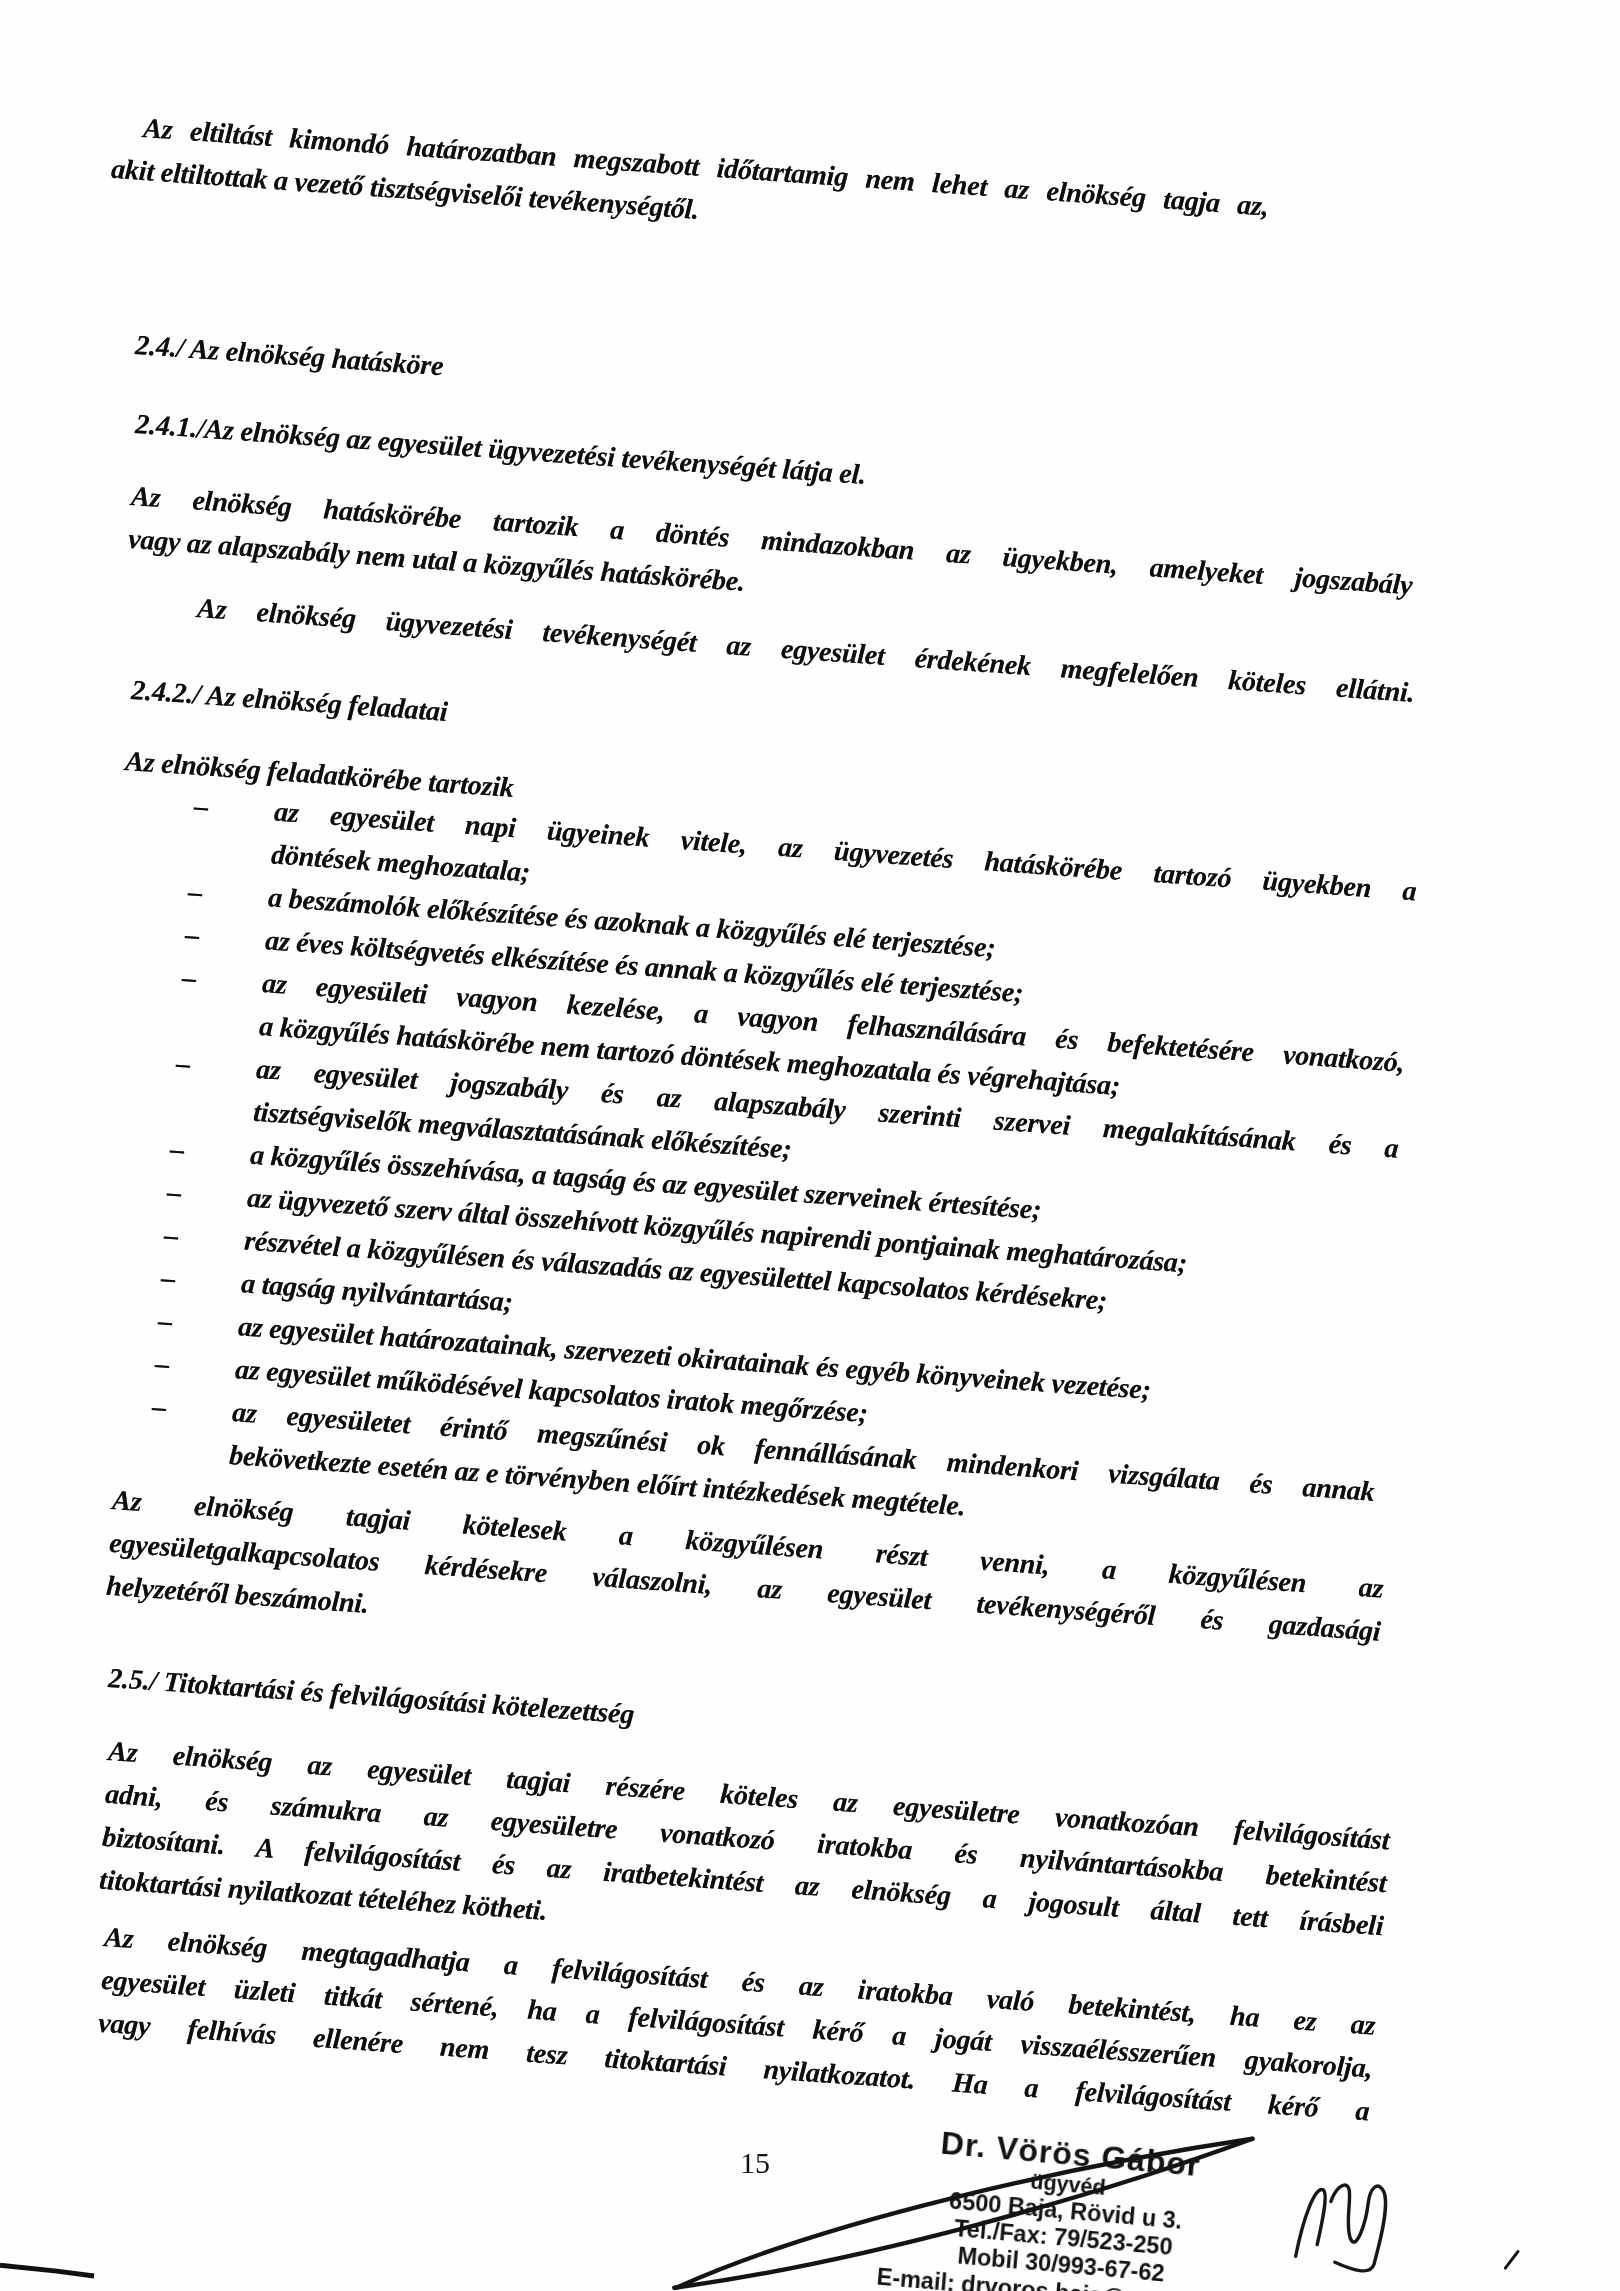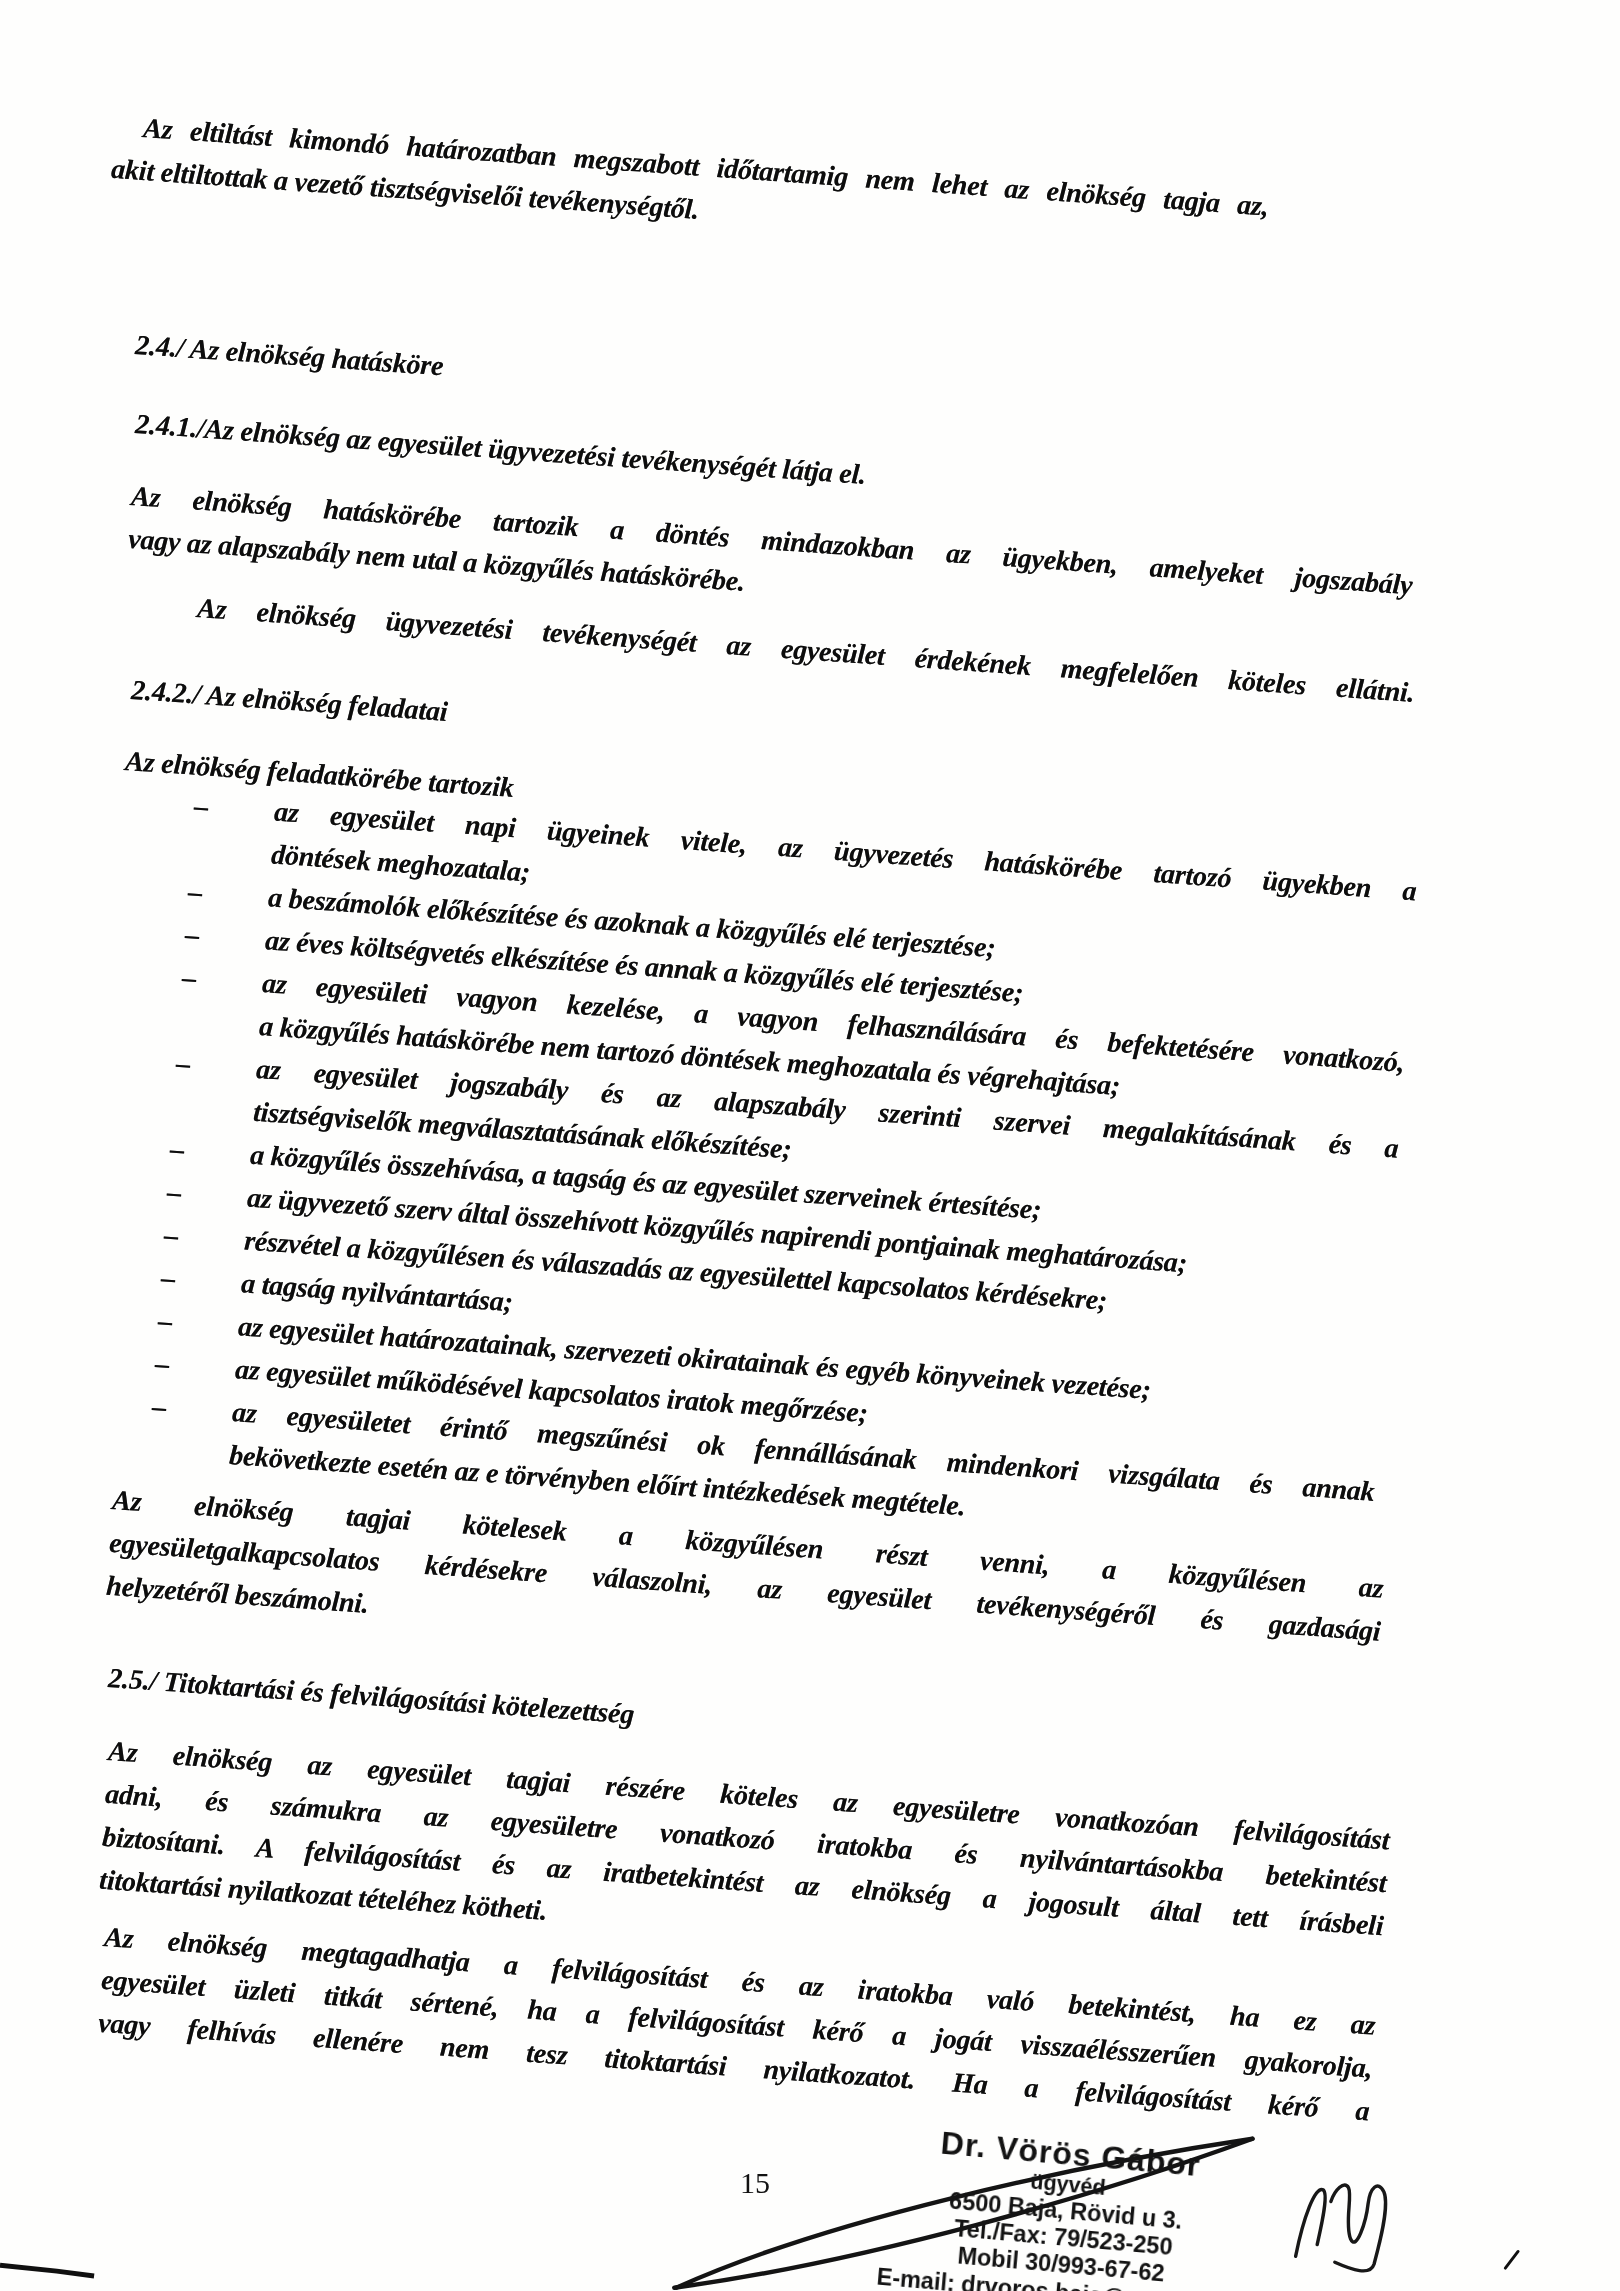--- a/index.html
+++ b/index.html
@@ -32,21 +32,20 @@
   .heading{white-space:nowrap;}
   .litem{display:flex;}
   .marker{flex:0 0 80px;width:80px;}
   .lbody{flex:1 1 auto;min-width:0;}
   .pageno{
     position:absolute;
     font-style:normal;font-weight:normal;
     font-size:30px;line-height:30px;
     font-family:"Liberation Serif",serif;
     color:#111;
-    margin-top:20px;
   }
   .stamp{
     position:absolute;
     transform:rotate(5deg);
     transform-origin:0 0;
     text-align:center;
     font-family:"Liberation Sans",sans-serif;
     font-weight:bold;
     color:#161616;
     filter:blur(0.7px) contrast(1.6);

